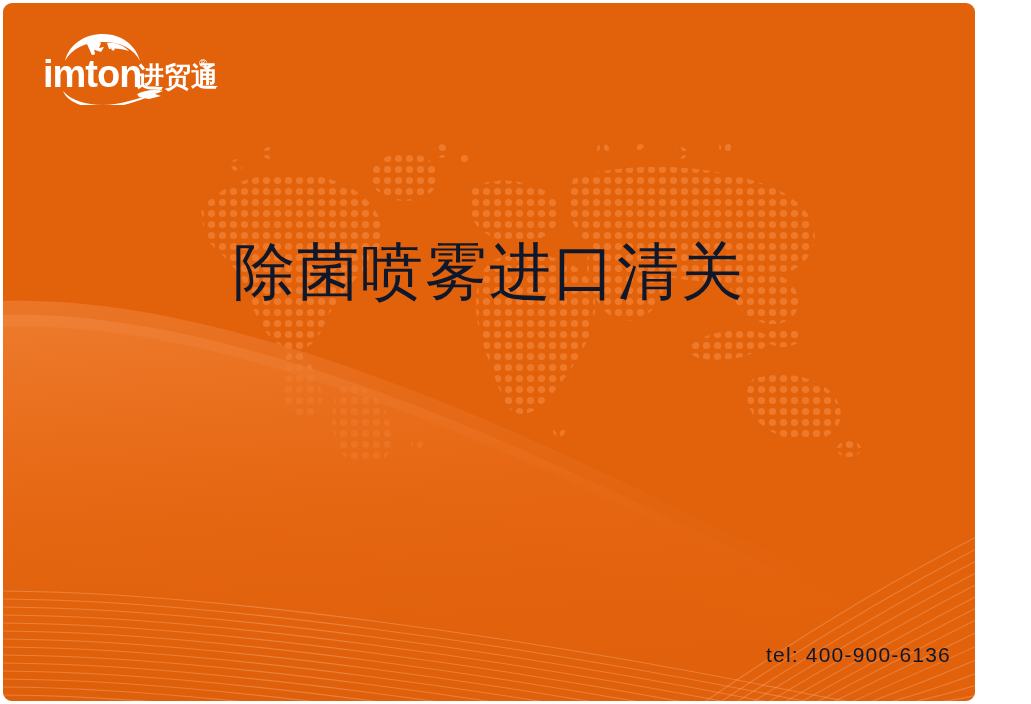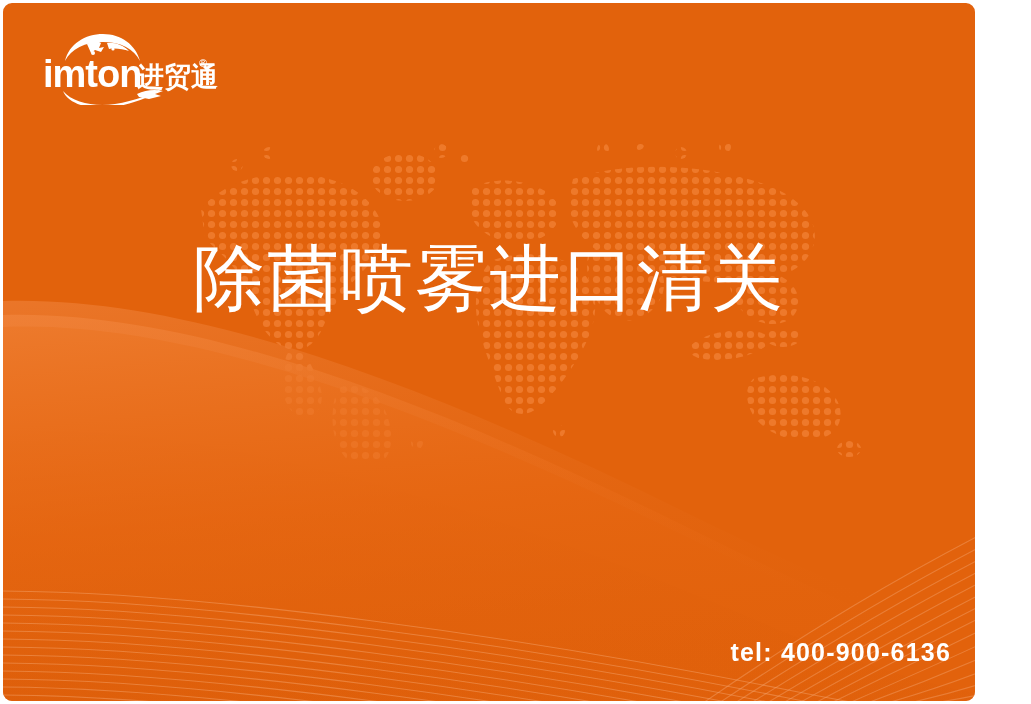--- a/index.html
+++ b/index.html
@@ -70,41 +70,41 @@
     height: 74px;
   }
 
   
   .headline {
     position: absolute;
     left: 0;
     right: 0;
     top: 228px;
     text-align: center;
-    color: #ffffff;
+    color: #0f172a;
     font-family: "Liberation Sans", "DejaVu Sans", sans-serif;
     font-weight: 400;
-    font-size: 72px;
+    font-size: 62px;
     line-height: 1.33;
     letter-spacing: 2px;
     white-space: nowrap;
   }
   .headline-line {
     display: block;
   }
 
   
   .tel {
     position: absolute;
     right: 24px;
     bottom: 34px;
-    color: #ffffff;
+    color: #0f172a;
     font-family: "Liberation Sans", sans-serif;
-    font-size: 25px;
-    font-weight: 700;
+    font-size: 21px;
+    font-weight: 400;
     letter-spacing: 1.2px;
     white-space: nowrap;
   }
 </style>
 </head>
 <body>
 
 <div class="banner">
 
   <div class="bg-layer">

